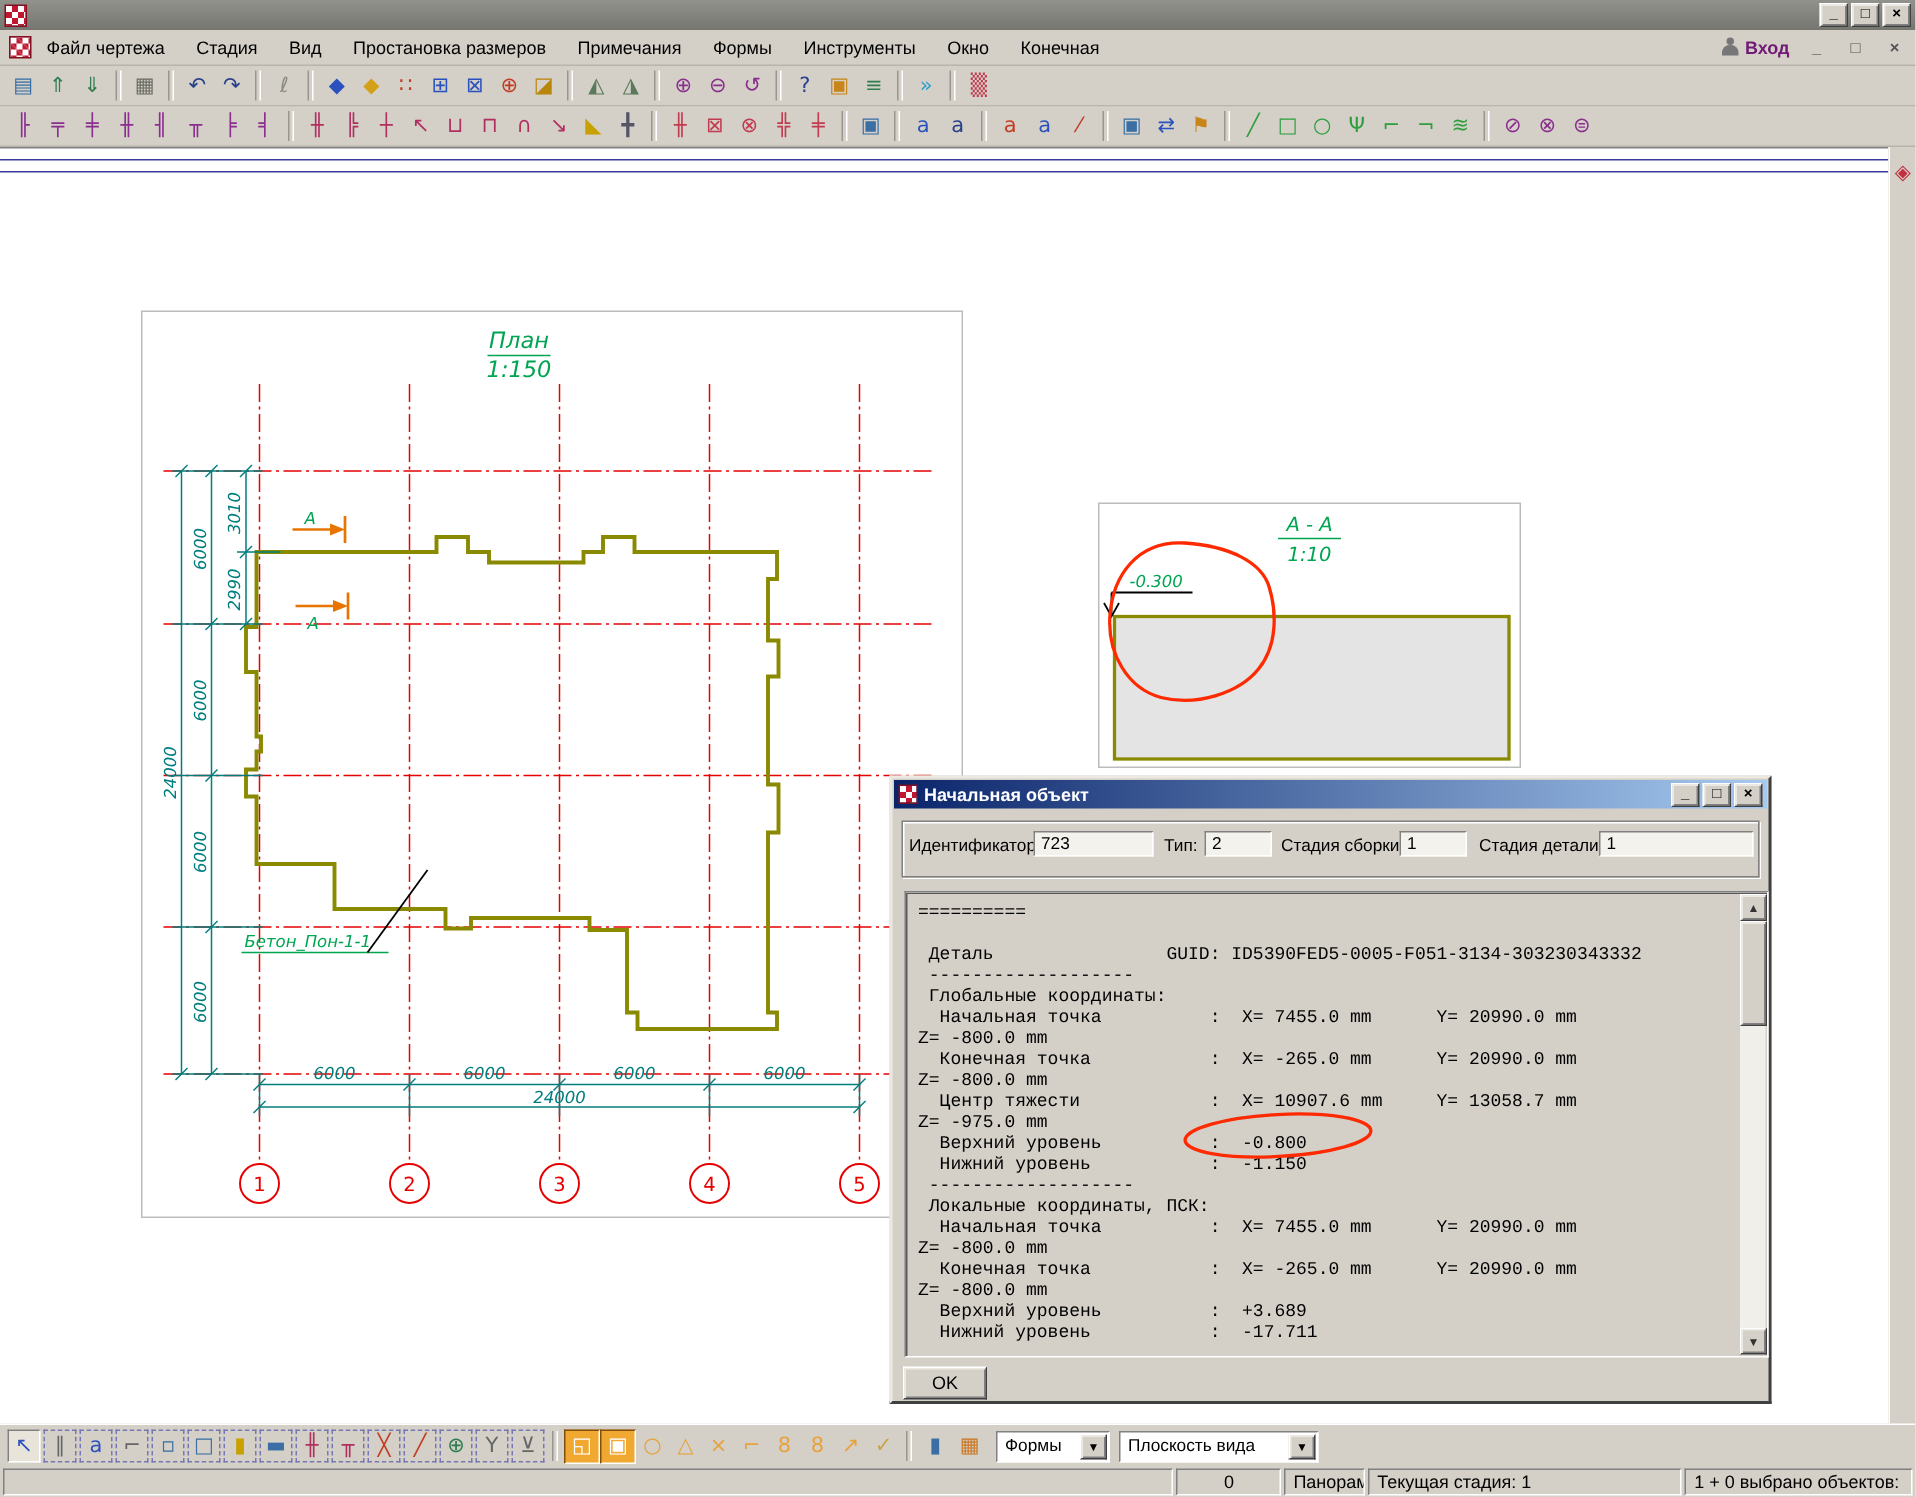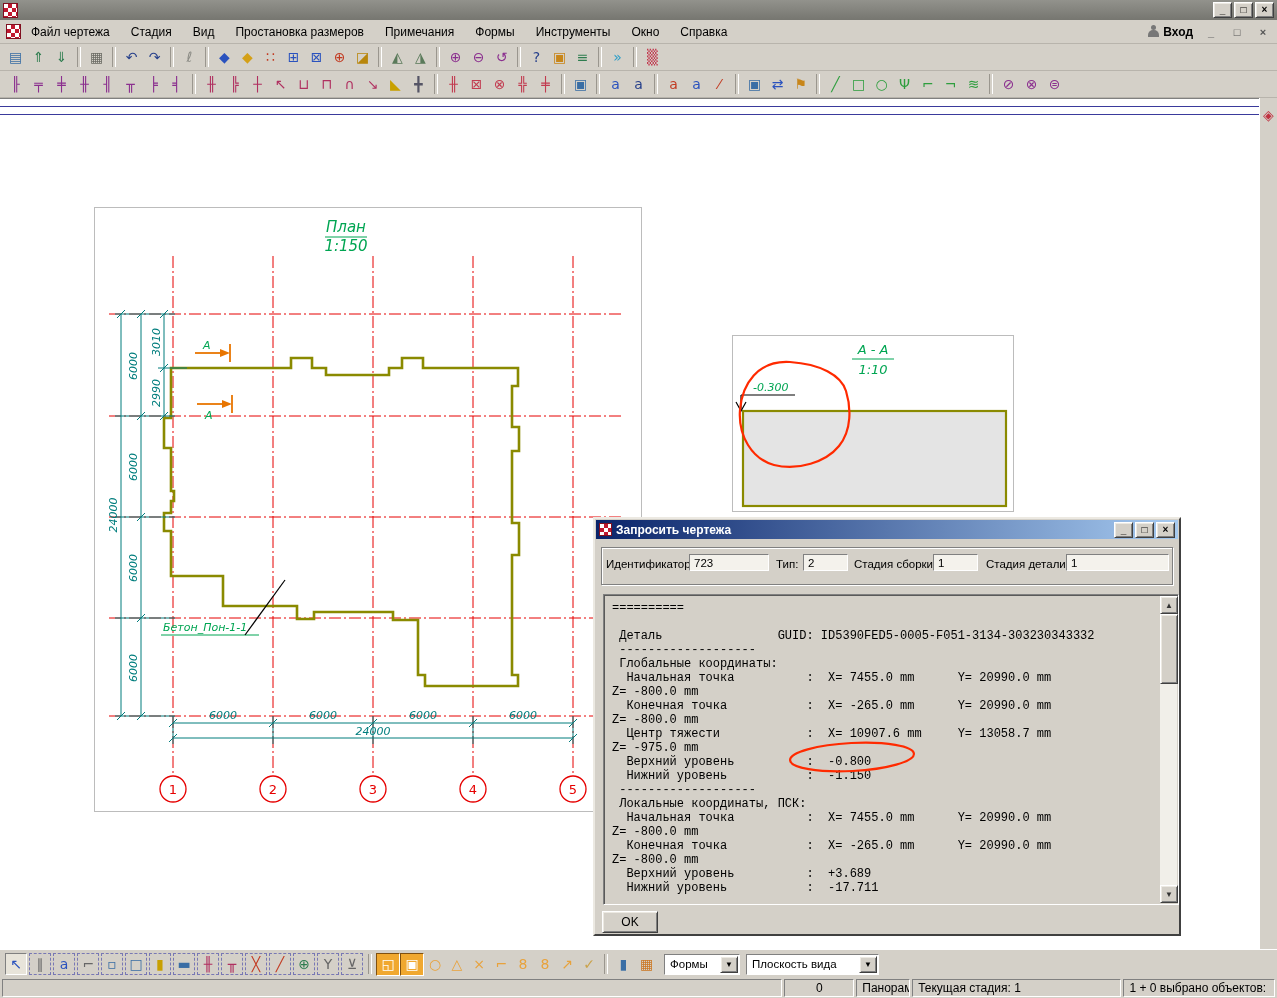--- a/index.html
+++ b/index.html
@@ -26,21 +26,21 @@
     background-size:8px 8px;background-position:0 0,4px 4px;border:1px solid #801020;}
   .winbtns{margin-left:auto;display:flex;gap:2px;}
   .winbtn{width:17px;height:14px;font-size:10px;font-weight:bold;color:#000;line-height:10px;}
 
   
   #menu-bar{left:0;top:20px;width:1277px;height:24px;background:#d4d0c8;display:flex;align-items:center;
     padding:0 6px;box-sizing:border-box;border-bottom:1px solid #b8b4ac;}
   #menu-items{display:flex;gap:17px;margin-left:8px;}
   .menu-item{white-space:nowrap;cursor:default;padding:2px 2px;}
   #menu-right{margin-left:auto;display:flex;align-items:center;gap:10px;}
-  #login{display:flex;gap:4px;font-weight:bold;color:#000000;}
+  #login{display:flex;gap:4px;font-weight:bold;color:#701a75;}
   .person{width:11px;height:12px;position:relative;}
   .person::before{content:"";position:absolute;left:3px;top:0;width:5px;height:5px;border-radius:50%;background:#777;}
   .person::after{content:"";position:absolute;left:0;top:5px;width:11px;height:7px;border-radius:5px 5px 0 0;background:#777;}
   .mdi-btn{color:#555;font-weight:bold;font-size:11px;width:16px;text-align:center;}
 
   
   .toolbar{left:0;width:1277px;height:27px;background:#d4d0c8;display:flex;align-items:center;
     padding:0 4px;box-sizing:border-box;border-bottom:1px solid #b8b4ac;}
   #toolbar-1{top:44px;} #toolbar-2{top:71px;}
   .tb-btn{width:23px;height:22px;display:flex;align-items:center;justify-content:center;
@@ -127,21 +127,21 @@
   <span class="tekla-logo"></span>
   <span id="menu-items">
       <span class="menu-item">Файл чертежа</span>
       <span class="menu-item">Стадия</span>
       <span class="menu-item">Вид</span>
       <span class="menu-item">Простановка размеров</span>
       <span class="menu-item">Примечания</span>
       <span class="menu-item">Формы</span>
       <span class="menu-item">Инструменты</span>
       <span class="menu-item">Окно</span>
-      <span class="menu-item">Справка</span>
+      <span class="menu-item">Конечная</span>
     </span>
   <span id="menu-right">
     <span id="login">
       <span class="person"></span>
       <span>Вход</span>
     </span>
     <span class="mdi-btn">_</span>
     <span class="mdi-btn">□</span>
     <span class="mdi-btn">×</span>
   </span>
@@ -340,21 +340,21 @@
   </svg>
 </div>
 
 <svg class="abs" id="annot-overlay">
   <path class="annot" d="M790,362 C758,360 742,384 740,410 C738,436 752,459 774,465 C798,471 826,462 839,446 C852,430 851,407 846,391 C841,375 820,364 790,362 Z"></path>
 </svg>
 
 <div class="abs" id="dialog">
   <div id="dlg-title">
     <span class="tekla-logo" style="width:11px;height:11px;"></span>
-    <span class="t">Запросить чертежа</span>
+    <span class="t">Начальная объект</span>
     <span class="winbtns">
       <span class="winbtn btn3d">_</span>
       <span class="winbtn btn3d">□</span>
       <span class="winbtn btn3d">×</span>
     </span>
   </div>
 
   <div id="dlg-fields" class="etched">
     <span class="fld-label" style="left:4px;">Идентификатор:</span>
     <span class="fld-input sunken" style="left:87px;width:80px;">723</span>

